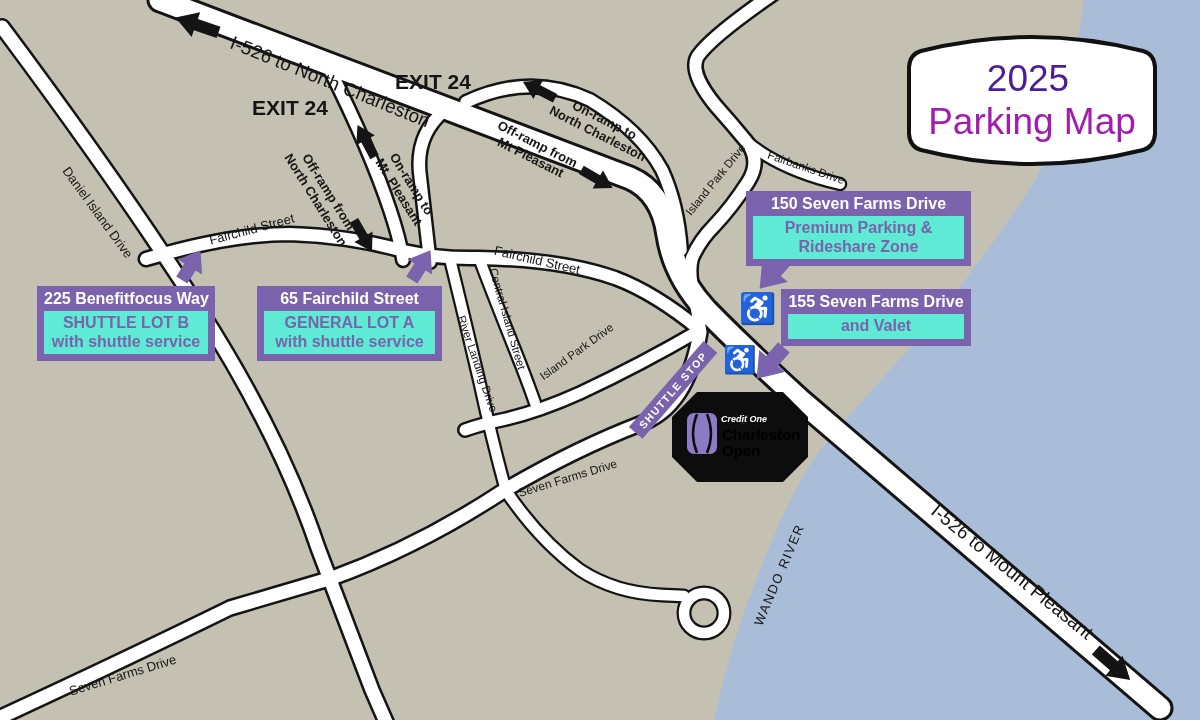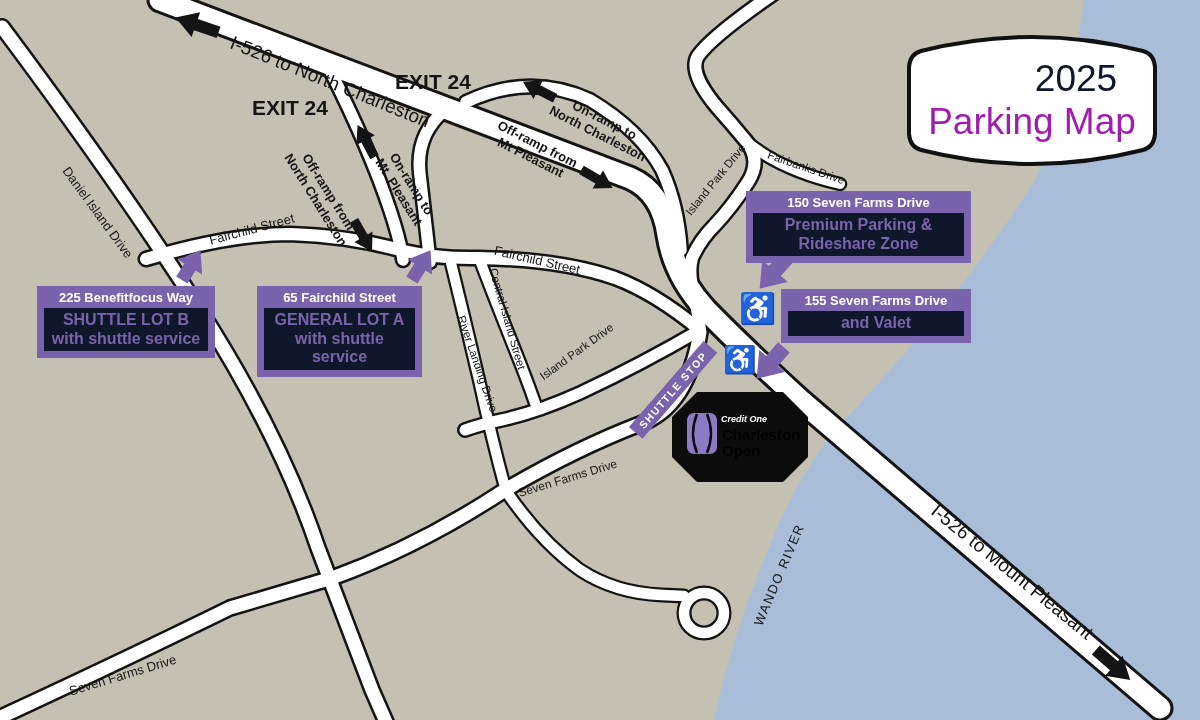--- a/index.html
+++ b/index.html
@@ -30,30 +30,30 @@
   .l-ips{left:577px;top:352px;--r:-36deg;font-size:11.5px;}
   .l-sfm{left:568px;top:479px;--r:-17deg;font-size:12px;}
   .l-sfsw{left:123px;top:676px;--r:-17deg;font-size:13px;}
   .l-wando{left:780px;top:575px;--r:-67deg;font-size:13px;letter-spacing:1.5px;}
   
   .ribbon{left:673px;top:390px;--r:-49deg;background:#7a63ac;color:#fff;
           font-weight:bold;font-size:10.5px;letter-spacing:1.5px;padding:3px 8px;}
   
   .pbox{position:absolute;background:#7a63ac;box-sizing:border-box;
         padding:2px 6px 6px;box-shadow:0 0 0 1px #7a63ac;}
-  .pbox-head{color:#ffffff;font-weight:bold;font-size:13px;text-align:center;
+  .pbox-head{color:#ffffff;font-weight:bold;font-size:16px;text-align:center;
              padding:1px 0 3px;white-space:nowrap;}
-  .pbox-inner{background:#0f172a;color:#7a63ac;font-weight:bold;font-size:16px;
+  .pbox-inner{background:#5eead4;color:#7a63ac;font-weight:bold;font-size:16px;
               text-align:center;line-height:1.16;padding:3px 4px;}
   .box-b{left:38px;top:287px;width:176px;}
-  .box-a{left:258px;top:287px;width:163px;}
+  .box-a{left:258px;top:287px;width:183px;}
   .box-150{left:747px;top:192px;width:223px;}
   .box-155{left:782px;top:290px;width:188px;}
   
-  .sign-year{left:1076px;top:79px;font-size:37px;color:#0f172a;}
+  .sign-year{left:1028px;top:79px;font-size:37px;color:#4c1d95;}
   .sign-title{left:1032px;top:122px;font-size:37px;color:#a21caf;}
   
   .wc{color:#1e86c6;}
   .wc1{left:758px;top:309px;font-size:30px;}
   .wc2{left:740px;top:361px;font-size:27px;}
   
   .logo-brand{left:744px;top:419px;font-size:9px;font-style:italic;color:#fff;font-weight:bold;}
   .logo-name{position:absolute;left:722px;top:427px;color:#000000;font-weight:bold;
              font-size:15px;line-height:1.08;}
 </style>

